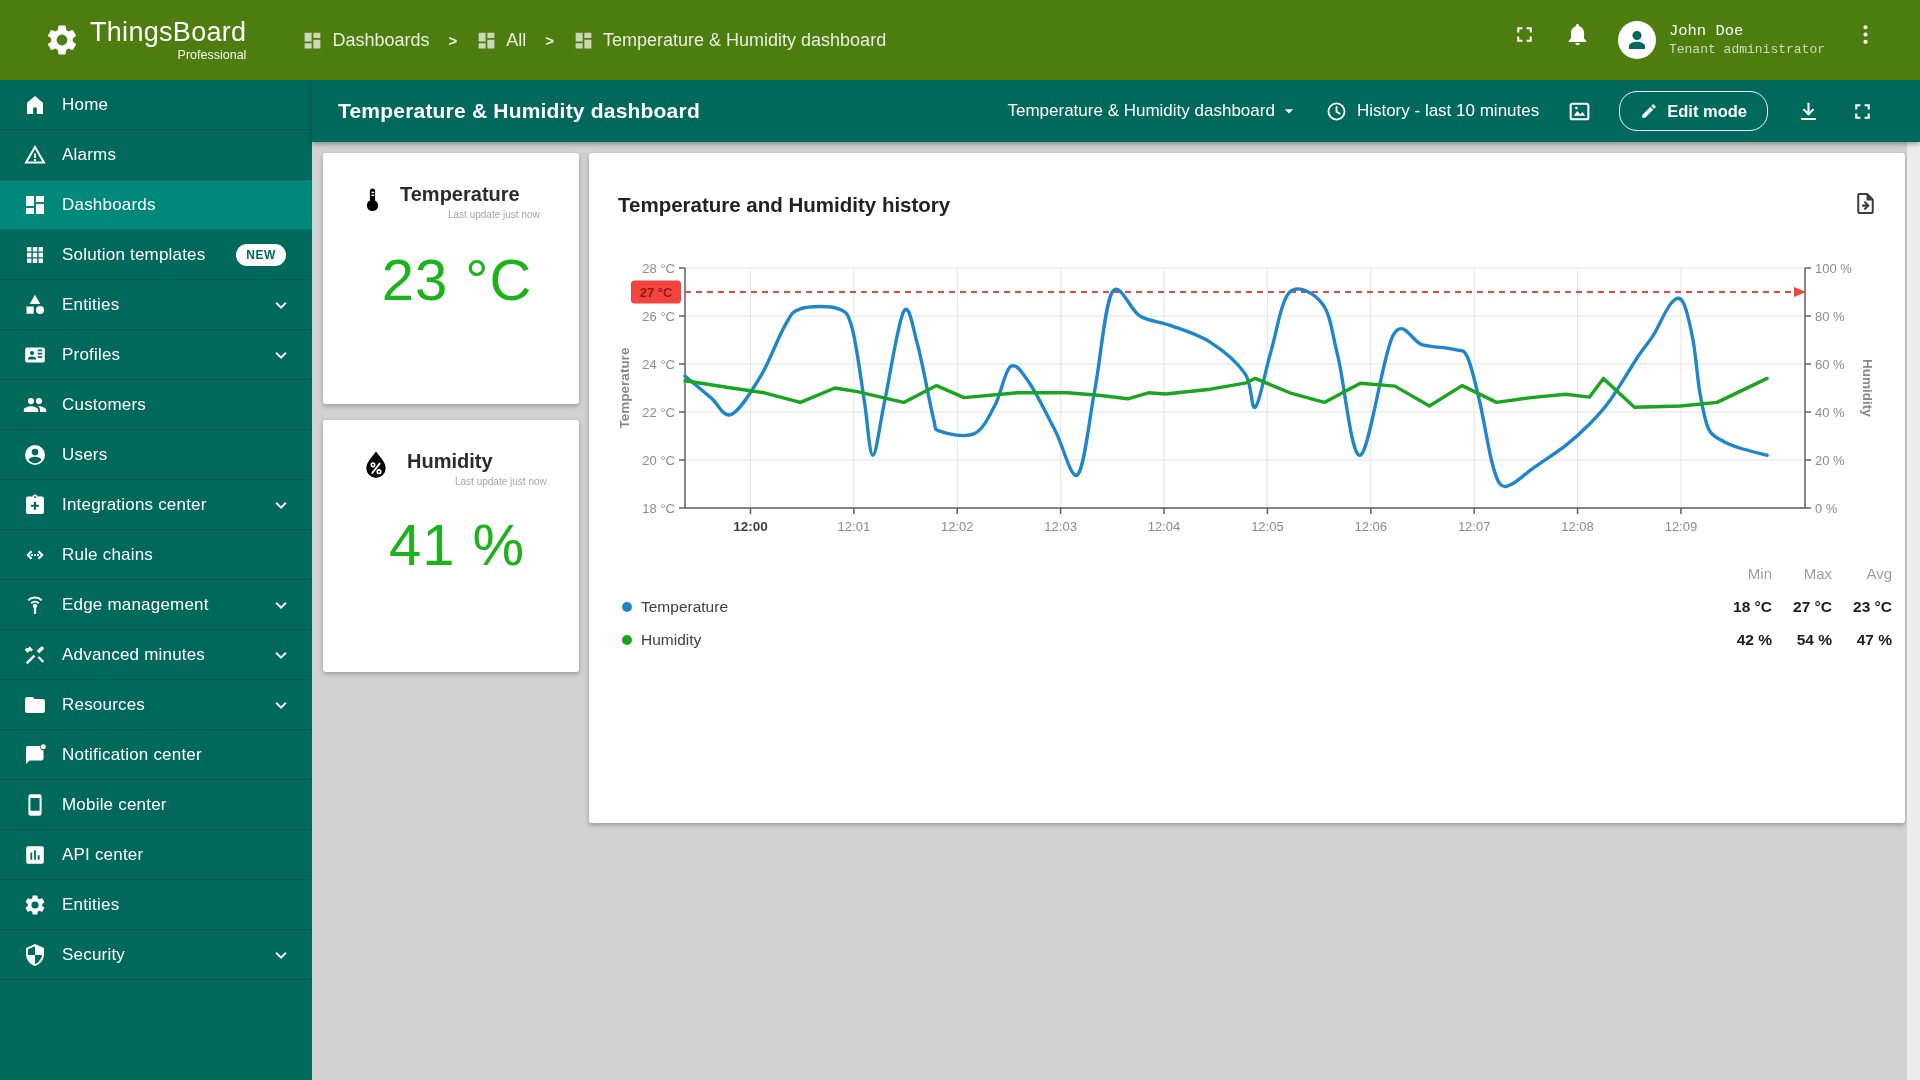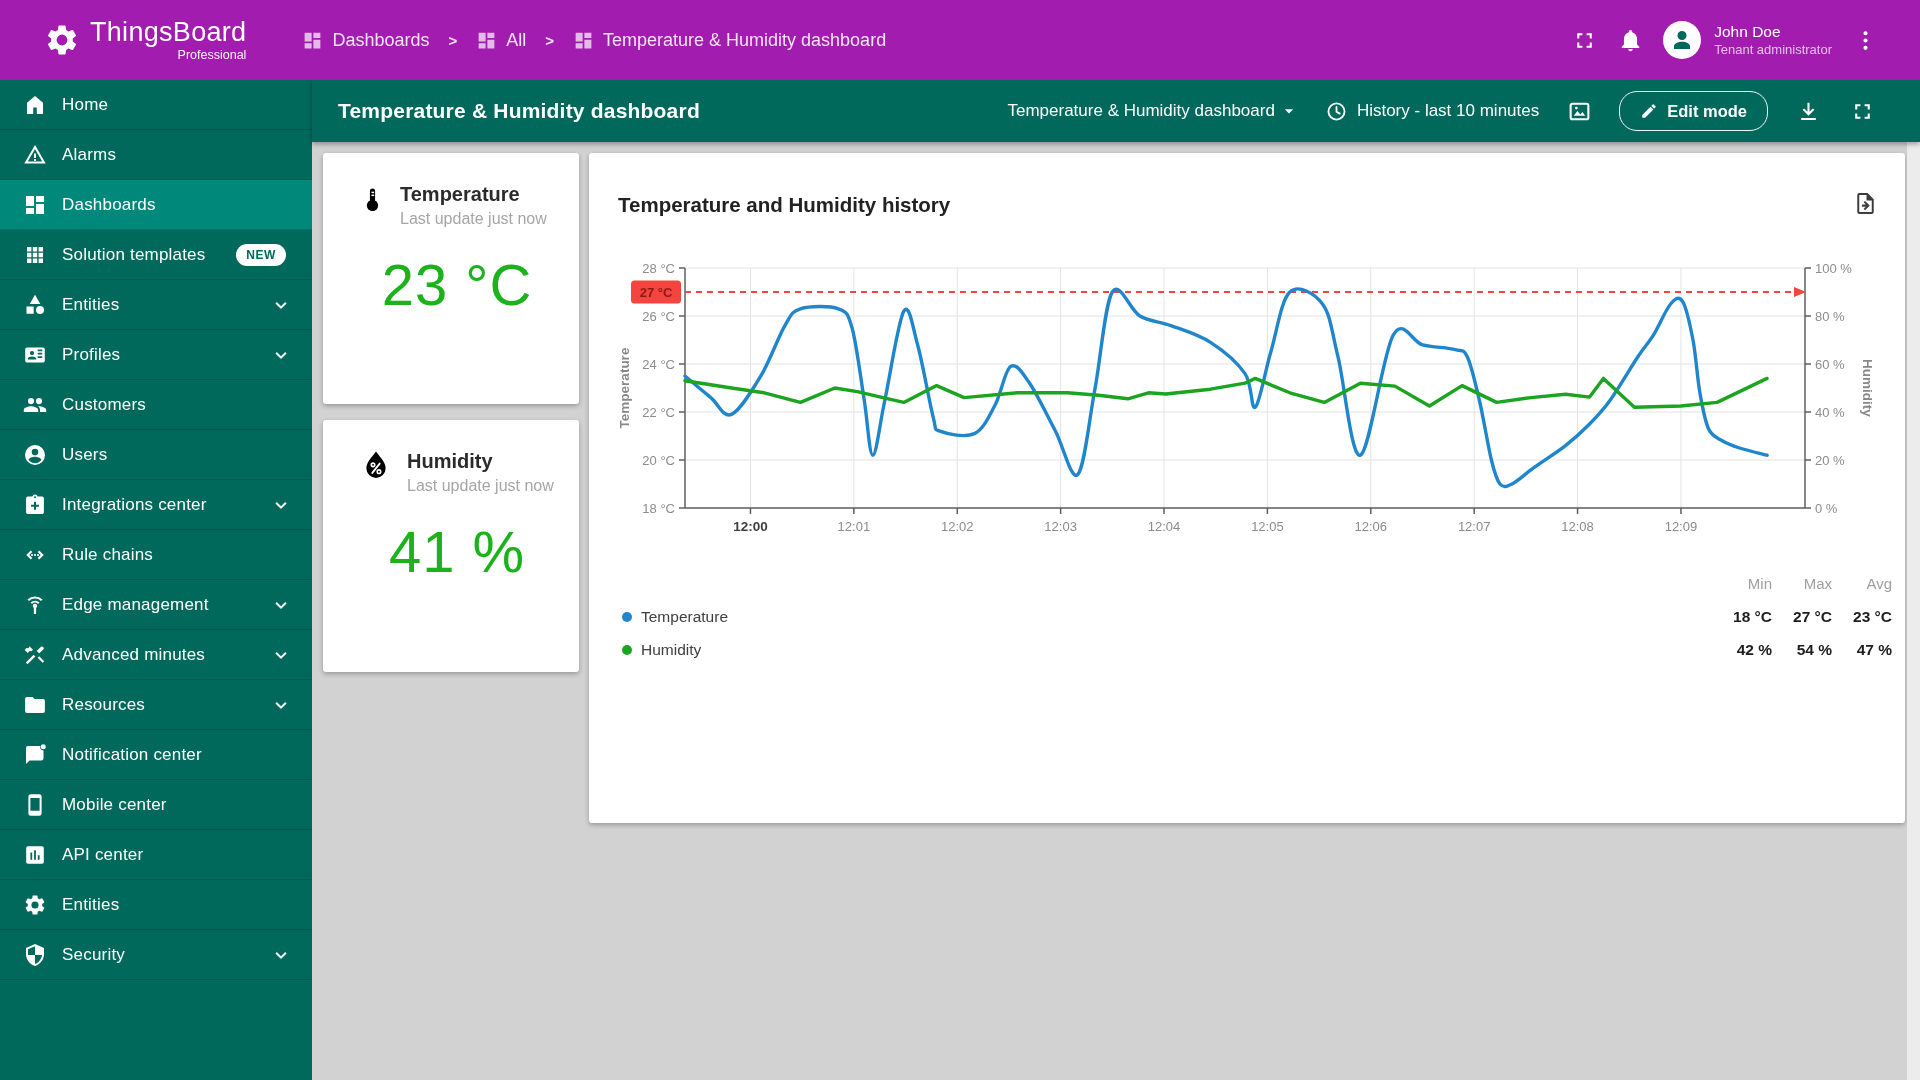--- a/index.html
+++ b/index.html
@@ -1,31 +1,31 @@
 <!DOCTYPE html>
 <html><head>
 <meta charset="utf-8">
 <style>
   * { margin:0; padding:0; box-sizing:border-box; }
   html,body { width:1920px; height:1080px; overflow:hidden; background:#d2d2d2;
     font-family:"Liberation Sans", sans-serif; }
   .app { width:1920px; height:1080px; display:grid; grid-template-rows:80px 1fr; }
 
   
-  .topbar { background:#a21caf; display:flex; align-items:center; padding:0 42px 0 44px; position:relative; z-index:5; }
+  .topbar { background:#4d7c0f; display:flex; align-items:center; padding:0 42px 0 44px; position:relative; z-index:5; }
   .logo { display:flex; align-items:center; gap:10px; color:#fff; }
   .logo svg { width:36px; height:36px; }
   .logo-text { display:flex; flex-direction:column; align-items:flex-end; line-height:1; }
   .logo-title { font-size:27px; font-weight:500; letter-spacing:.3px; }
   .logo-sub { font-size:12.5px; font-weight:400; margin-top:3px; opacity:.95; }
   .breadcrumb { display:flex; align-items:center; margin-left:56px; color:rgba(255,255,255,.88); font-size:18px; gap:13px; }
   .bc-item { display:flex; align-items:center; gap:9px; cursor:pointer; }
   .bc-item svg { width:21px; height:21px; opacity:.8; }
   .bc-sep { font-size:15px; font-weight:bold; color:rgba(255,255,255,.9); padding:0 6px; }
-  .topbar-right { margin-left:auto; display:flex; align-items:center; gap:20px; color:#fff; }
+  .topbar-right { margin-left:auto; display:flex; gap:27px; color:#fff;font-family:Liberation Mono, monospace; }
   .hbtn { width:26px; height:26px; display:flex; align-items:center; justify-content:center; cursor:pointer; color:#fff; }
   .hbtn svg { width:25px; height:25px; }
   .userwrap { display:flex; align-items:center; gap:13px; }
   .avatar { width:38px; height:38px; border-radius:50%; background:#fff; color:#00695C; display:flex; align-items:center; justify-content:center; }
   .avatar svg { width:28px; height:28px; }
   .usertext { display:flex; flex-direction:column; line-height:1.25; }
   .username { font-size:15.5px; color:#fff; }
   .userrole { font-size:13px; color:rgba(255,255,255,.72); }
 
   
@@ -64,37 +64,37 @@
   .scrollstrip { position:absolute; top:0; right:0; bottom:0; width:13px; background:#ececec; }
   .leftcol { width:256px; flex:none; display:flex; flex-direction:column; gap:16px; }
   .card { background:#fff; border-radius:3px; box-shadow:0 2px 5px rgba(0,0,0,.28); }
   .value-card { height:251px; padding:27px 24px 0 36px; }
   .value-card.hum { height:252px; }
   .vc-head { display:flex; align-items:flex-start; gap:14px; }
   .vc-icon svg { width:27px; height:40px; }
   .vc-icon.drop svg { width:34px; height:38px; }
   .vc-titles { display:flex; flex-direction:column; line-height:1.25; padding-top:2px; }
   .vc-title { font-size:20px; font-weight:bold; color:#2b2b2b; }
-  .vc-sub { font-size:16px; color:#a5a5a5; margin-top:2px; }
+  .vc-sub { font-size:10px; color:#a5a5a5; margin-top:2px;margin-left:48px; }
   .vc-value { text-align:center; font-size:58px; font-weight:500; color:#1CB21C; margin-top:22px; letter-spacing:1px; }
 
   
   .chart-card { flex:1; height:670px; position:relative; min-width:0; }
   .cc-title { position:absolute; left:29px; top:40px; font-size:20.5px; font-weight:bold; color:#222; }
   .cc-export { position:absolute; right:26px; top:38px; width:26px; height:26px; color:#3d3d3d; cursor:pointer; }
   .cc-export svg { width:25px; height:25px; }
   #chart-svg { position:absolute; left:0; top:88px; width:100%; height:300px; }
   #chart-svg text { font-family:"Liberation Sans",sans-serif; }
   #chart-svg .grid { stroke:#e3e3e3; stroke-width:1; }
   #chart-svg .axisline { stroke:#5f5f5f; stroke-width:1.5; }
   #chart-svg .tick { font-size:13px; fill:#8c8c8c; }
   #chart-svg .tick.strong { font-weight:bold; fill:#3f3f3f; font-size:13.5px; }
   #chart-svg .axis-title { font-size:13.5px; font-weight:bold; fill:#888; }
   #chart-svg .thresh { font-size:13px; font-weight:bold; fill:#8E1A15; }
-  .legend-grid { position:absolute; left:33px; right:13px; top:414px;
+  .legend-grid { position:absolute; left:33px; right:13px; top:404px;
     display:grid; grid-template-columns:1fr 60px 60px 60px; }
   .lg-cell { height:33px; display:flex; align-items:center; }
   .lg-head { justify-content:flex-end; color:#9e9e9e; font-size:15px; }
   .lg-val { justify-content:flex-end; color:#1d1d1d; font-size:15.5px; font-weight:bold; }
   .lg-item { gap:9px; color:#404040; font-size:15.5px; cursor:pointer; }
   .dot { width:10px; height:10px; border-radius:50%; flex:none; }
 </style>
 </head>
 <body>
 

